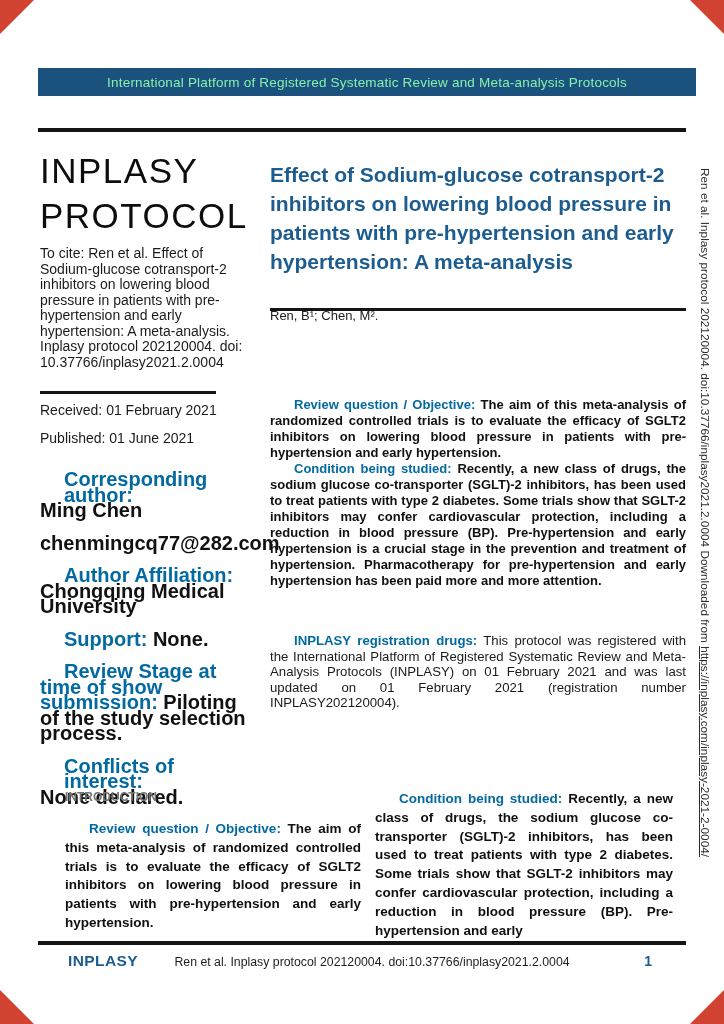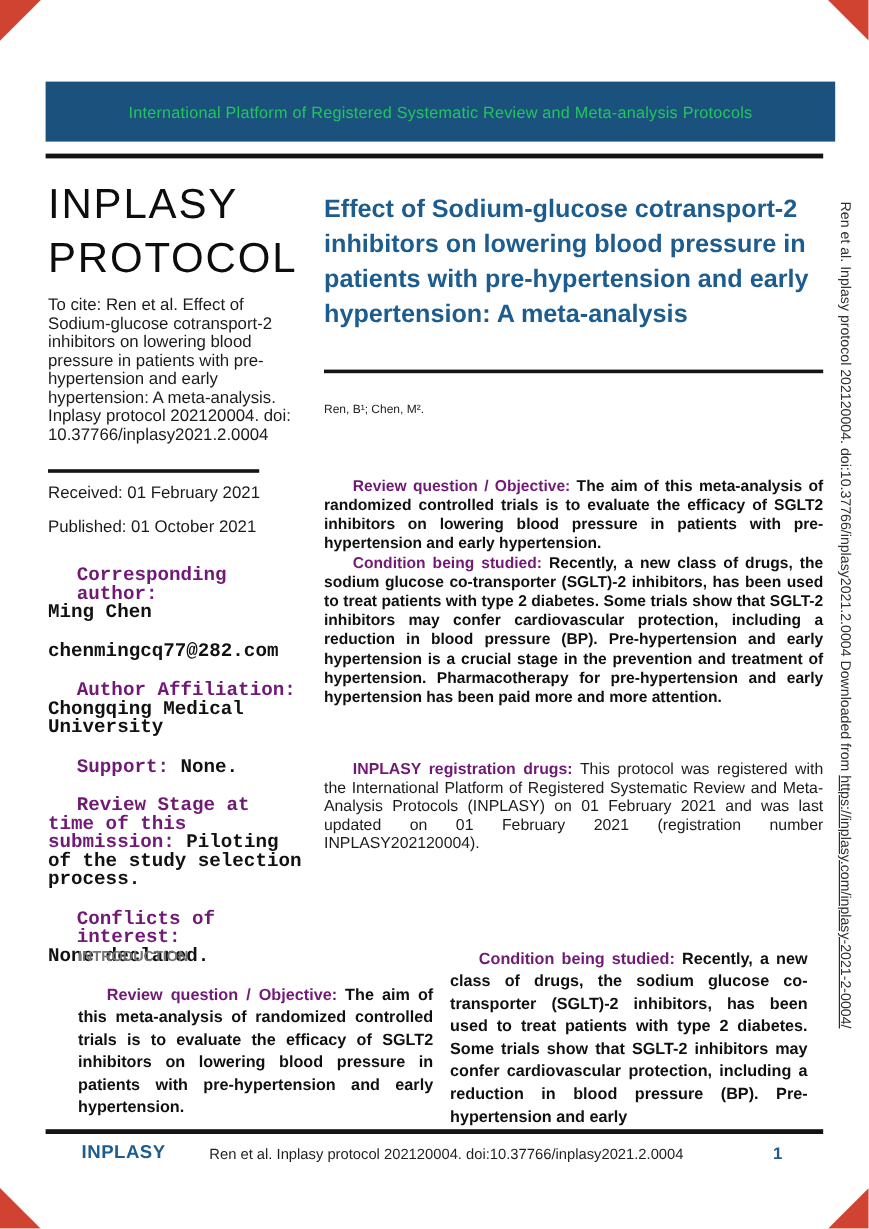--- a/index.html
+++ b/index.html
@@ -6,47 +6,47 @@
   .page{position:relative;width:724px;height:1024px;background:#ffffff;overflow:hidden;
         font-family:"Liberation Sans","DejaVu Sans",sans-serif;color:#161616;}
 
   
   .tri{position:absolute;width:0;height:0;}
   .tri.tl{left:0;top:0;border-top:34px solid #d04331;border-right:34px solid transparent;}
   .tri.tr{right:0;top:0;border-top:34px solid #d04331;border-left:34px solid transparent;}
   .tri.bl{left:0;bottom:0;border-bottom:34px solid #d04331;border-right:34px solid transparent;}
   .tri.br{right:0;bottom:0;border-bottom:34px solid #d04331;border-left:34px solid transparent;}
 
-  .banner{position:absolute;left:38px;top:68px;width:658px;height:50px;background:#1a527d;
-          color:#22c55e;display:flex;align-items:center;justify-content:center;
+  .banner{position:absolute;left:38px;top:68px;width:658px;height:28px;background:#1a527d;
+          color:#86efac;display:flex;align-items:center;justify-content:center;
           font-size:13.5px;letter-spacing:.2px;}
   .rule{position:absolute;background:#141414;}
   .rule.top{left:38px;top:128px;width:648px;height:4px;}
   .rule.mid{left:40px;top:391px;width:176px;height:3px;}
   .rule.title{left:270px;top:308px;width:416px;height:3px;}
   .rule.foot{left:38px;top:941px;width:648px;height:4px;}
 
   .masthead{position:absolute;left:40px;top:148px;width:220px;
             font-size:35px;line-height:45px;letter-spacing:1.5px;color:#0d0d0d;}
   .cite{position:absolute;left:40px;top:246px;width:214px;
         font-size:14px;line-height:15.5px;color:#1b1b1b;}
 
   .meta{position:absolute;left:40px;width:214px;font-size:14px;color:#1b1b1b;}
   .meta.received{top:402px;}
   .meta.published{top:430px;}
 
   .sb{position:absolute;left:40px;top:472px;width:216px;
-      font-size:16px;line-height:15.5px;font-weight:bold;color:#111111;font-family:Liberation Mono, monospace;}
+      font-size:20px;line-height:15.5px;font-weight:bold;color:#111111;}
   .sb .blk{margin-bottom:17px;}
-  .blue{color:#701a75;padding-left:24px;}
+  .blue{color:#0369a1;padding-left:24px;}
   .lbl-block{display:block;}
 
   .title{position:absolute;left:270px;top:160px;width:420px;
          font-size:21px;line-height:29px;font-weight:bold;color:#1d5c8e;}
-  .authors{position:absolute;left:270px;top:336px;width:416px;font-size:10px;color:#222222;}
+  .authors{position:absolute;left:270px;top:308px;width:416px;font-size:13px;color:#222222;}
 
   .bodyblock{position:absolute;left:270px;width:416px;text-align:justify;color:#101010;}
   .bodyblock p{margin:0;}
   .para-main{top:397px;font-size:13px;line-height:16px;font-weight:bold;}
   .para-reg{top:633px;font-size:13.2px;line-height:15.5px;font-weight:normal;color:#1b1b1b;}
   .para-reg .blue{font-weight:bold;}
 
   .intro-head{position:absolute;left:65px;top:790px;width:295px;
               font-size:12px;font-weight:bold;color:#737373;}
   .col-bl{position:absolute;left:65px;top:820px;width:296px;text-align:justify;
@@ -83,40 +83,40 @@
 
   <div class="masthead">
     <span class="lbl-block">INPLASY</span>
     <span class="lbl-block">PROTOCOL</span>
   </div>
 
   <div class="cite">To cite: Ren et al. Effect of Sodium-glucose cotransport-2 inhibitors on lowering blood pressure in patients with pre-hypertension and early hypertension: A meta-analysis. Inplasy protocol 202120004. doi: 10.37766/inplasy2021.2.0004</div>
 
   <div class="rule mid"></div>
   <div class="meta received">Received: 01 February 2021</div>
-  <div class="meta published">Published: 01 October 2021</div>
+  <div class="meta published">Published: 01 June 2021</div>
 
   <div class="sb">
     <div class="blk">
       <span class="blue lbl-block">Corresponding author:</span>
       <span class="lbl-block">Ming Chen</span>
     </div>
     <div class="blk">
       <span>chenmingcq77@282.com</span>
     </div>
     <div class="blk">
       <span class="blue lbl-block">Author Affiliation:</span>
       <span class="lbl-block">Chongqing Medical University</span>
     </div>
     <div class="blk">
       <span class="blue">Support:</span>
       <span>None.</span>
     </div>
     <div class="blk">
-      <span class="blue">Review Stage at time of this submission:</span>
+      <span class="blue">Review Stage at time of show submission:</span>
       <span>Piloting of the study selection process.</span>
     </div>
     <div class="blk">
       <span class="blue lbl-block">Conflicts of interest:</span>
       <span class="lbl-block">None declared.</span>
     </div>
   </div>
 
   <div class="title">Effect of Sodium-glucose cotransport-2 inhibitors on lowering blood pressure in patients with pre-hypertension and early hypertension: A meta-analysis</div>
   <div class="rule title"></div>

